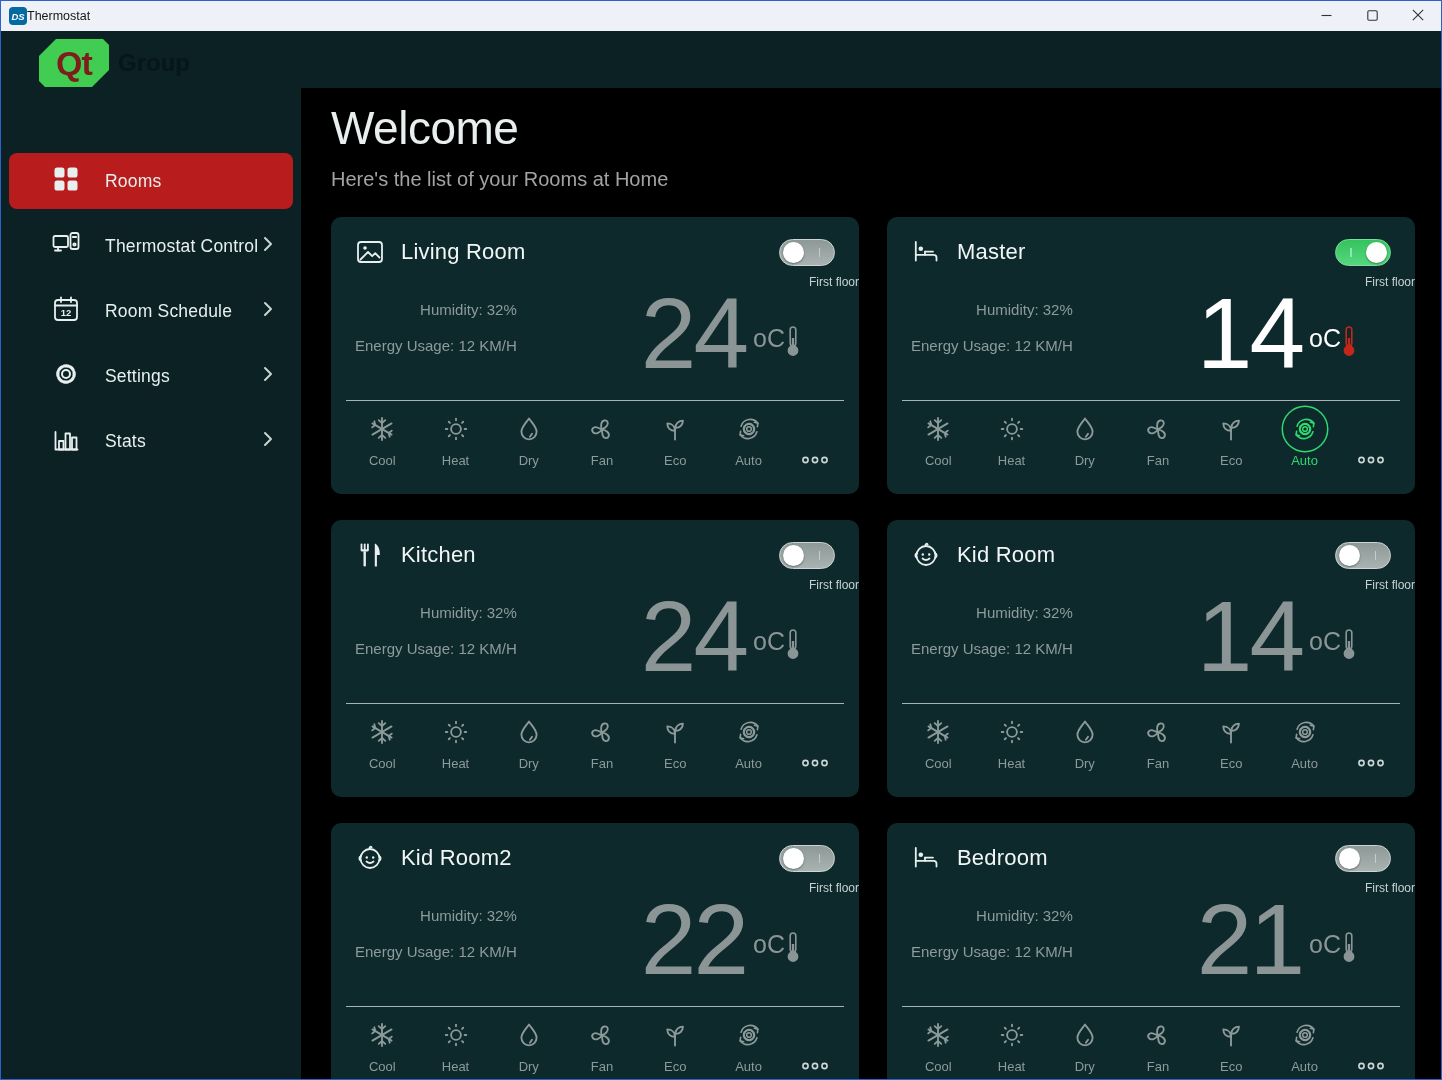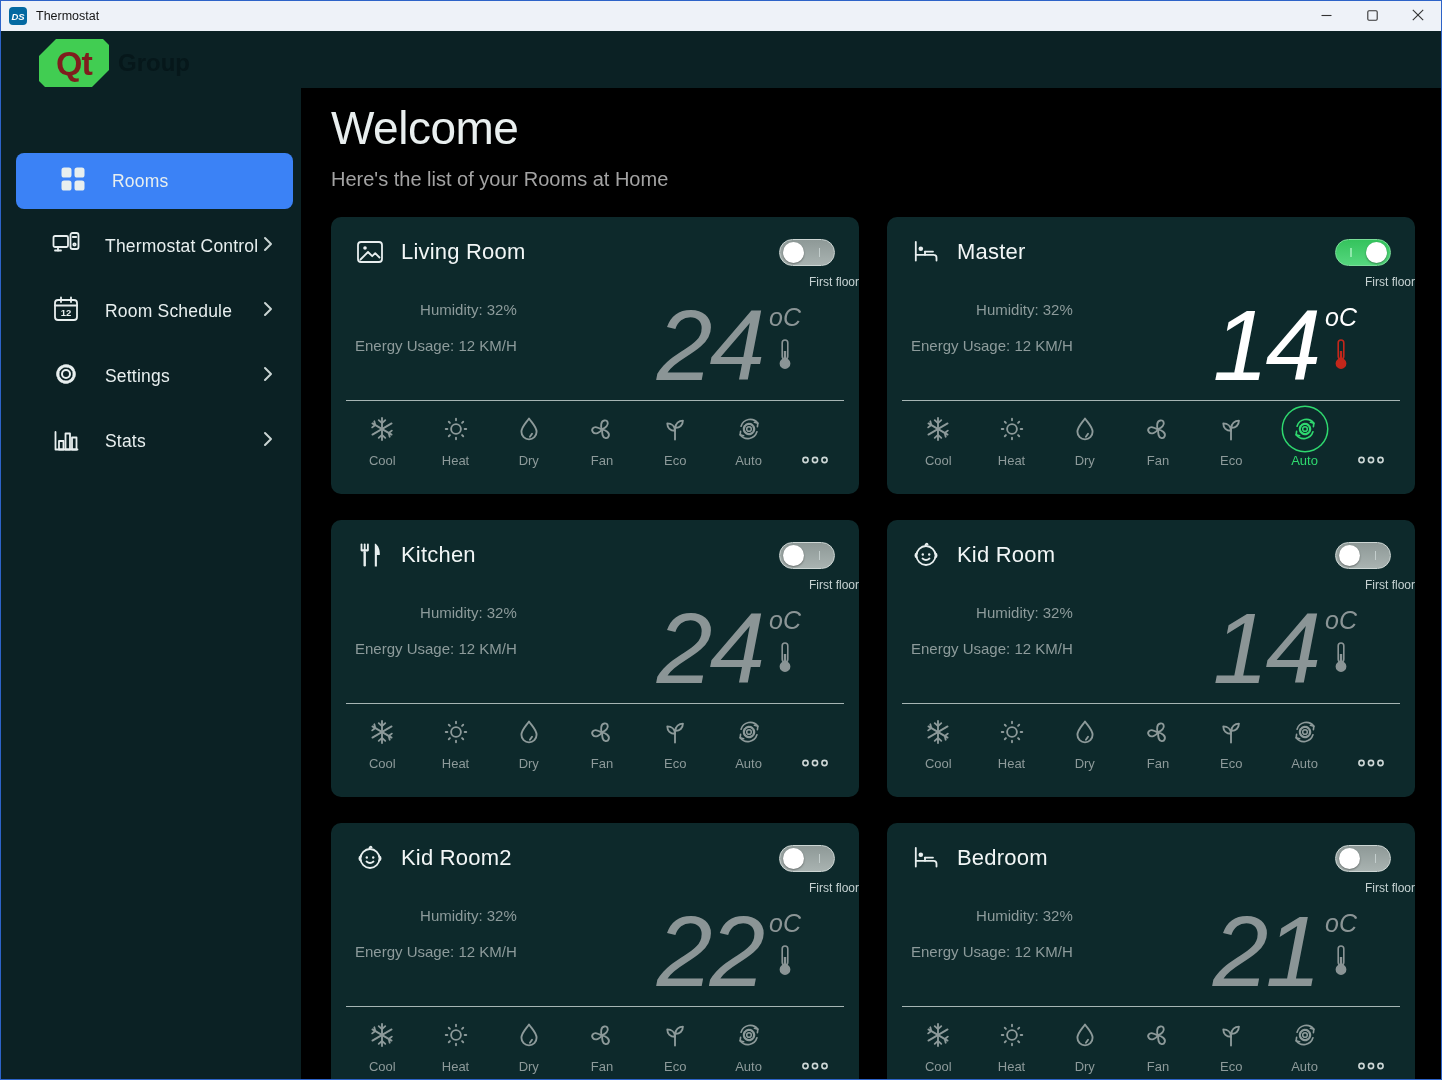--- a/index.html
+++ b/index.html
@@ -2,41 +2,41 @@
 <html><head>
 <meta charset="utf-8">
 <style>
   * { margin:0; padding:0; box-sizing:border-box; }
   body { font-family:"Liberation Sans", sans-serif; background:#000; }
   .window { width:1442px; height:1080px; border:1px solid #2d63c8; overflow:hidden; background:#0b2124; position:relative; }
 
   
   .titlebar { height:30px; background:#eef2f8; display:flex; align-items:center; padding-left:8px; position:relative; }
   .app-icon { width:18px; height:18px; background:#0369a1; border-radius:4px; color:#fff; font-size:9.5px; font-weight:bold; font-style:italic; display:flex; align-items:center; justify-content:center; }
-  .titlebar-title { font-size:12.5px; color:#161616; margin-left:9px; }
+  .titlebar-title { font-size:12.5px; color:#161616; }
   .win-controls { position:absolute; right:0; top:0; height:100%; display:flex; }
   .win-btn { width:46px; height:100%; display:flex; align-items:center; justify-content:center; }
   .win-btn svg { stroke:#333; stroke-width:1.1; fill:none; }
 
   
   .app { position:relative; width:100%; height:1050px; background:#0b2124; }
   .sidebar { position:absolute; left:0; top:0; width:300px; height:100%; }
   .pane { position:absolute; left:300px; top:57px; right:0; bottom:0; background:#000; overflow:hidden; padding:14px 28px 0 30px; }
 
   
   .logo { position:absolute; left:38px; top:8px; display:flex; align-items:center; }
   .logo-box { width:70px; height:48px; background:#41cd52; display:flex; align-items:center; justify-content:center;
     clip-path:polygon(17px 0, calc(100% - 6px) 0, 100% 6px, 100% calc(100% - 17px), calc(100% - 17px) 100%, 6px 100%, 0 calc(100% - 6px), 0 17px); }
   .logo-box span { font-size:34px; font-weight:bold; color:#7f1d1d; letter-spacing:-1px; }
   .logo-suffix { font-size:24px; font-weight:bold; color:#06171a; margin-left:9px; }
 
   
   .nav { position:absolute; top:122px; left:8px; right:8px; }
   .nav-item { display:flex; align-items:center; height:56px; padding:0 16px 0 42px; border-radius:8px; margin-bottom:9px; color:#e8efef; cursor:default; }
-  .nav-item.selected { background:#3b82f6;margin-left:7px; }
+  .nav-item.selected { background:#b91c1c; }
   .nav-item svg { flex:none; stroke:#e8efef; fill:none; stroke-width:1.8; stroke-linecap:round; stroke-linejoin:round; }
   .nav-label { font-size:17.5px; margin-left:24px; letter-spacing:.2px; }
   .nav-chevron { margin-left:auto; }
   .nav-chevron svg { stroke:#c9d4d3; stroke-width:2; }
 
   
   .welcome-title { font-size:46px; font-weight:400; color:#e9efef; line-height:52px; letter-spacing:-.5px; }
   .welcome-sub { font-size:20px; color:#a3a3a3; margin-top:14px; }
 
   
@@ -55,24 +55,24 @@
   .card.on .toggle { background:linear-gradient(#35c35d,#55d77e); border-color:#7ade99; }
   .card.on .toggle .knob { left:auto; right:3px; }
   .card.on .toggle::after { right:auto; left:14px; background:#8fe8ab; }
 
   
   .info { position:absolute; left:24px; top:84px; }
   .info div { font-size:15px; color:#8d9b9b; }
   .info .energy { margin-top:19px; }
 
   
-  .temp-row { position:absolute; top:76px; right:58px; display:flex;font-style:italic; }
+  .temp-row { position:absolute; top:64px; right:58px; display:flex; }
   .temp-value { font-size:100px; line-height:104px; color:#8b9596; letter-spacing:-3px; }
   .card.on .temp-value { color:#ffffff; }
-  .temp-side { display:flex; flex-direction:column; align-items:center; margin-left:7px; padding-top:10px; }
+  .temp-side { display:flex; flex-direction:row; align-items:center; margin-left:7px; padding-top:10px; }
   .temp-unit { font-size:25px; color:#8b9596; }
   .card.on .temp-unit { color:#ffffff; }
   .thermo { margin-top:6px; color:#8b9596; }
   .card.on .thermo { color:#c3271b; }
   .thermo svg { stroke:currentColor; fill:none; stroke-width:1.6; display:block; }
   .thermo .bulb { fill:currentColor; }
 
   .divider { position:absolute; left:15px; right:15px; top:183px; height:1px; background:#c2cecd; opacity:.85; }
 
   

